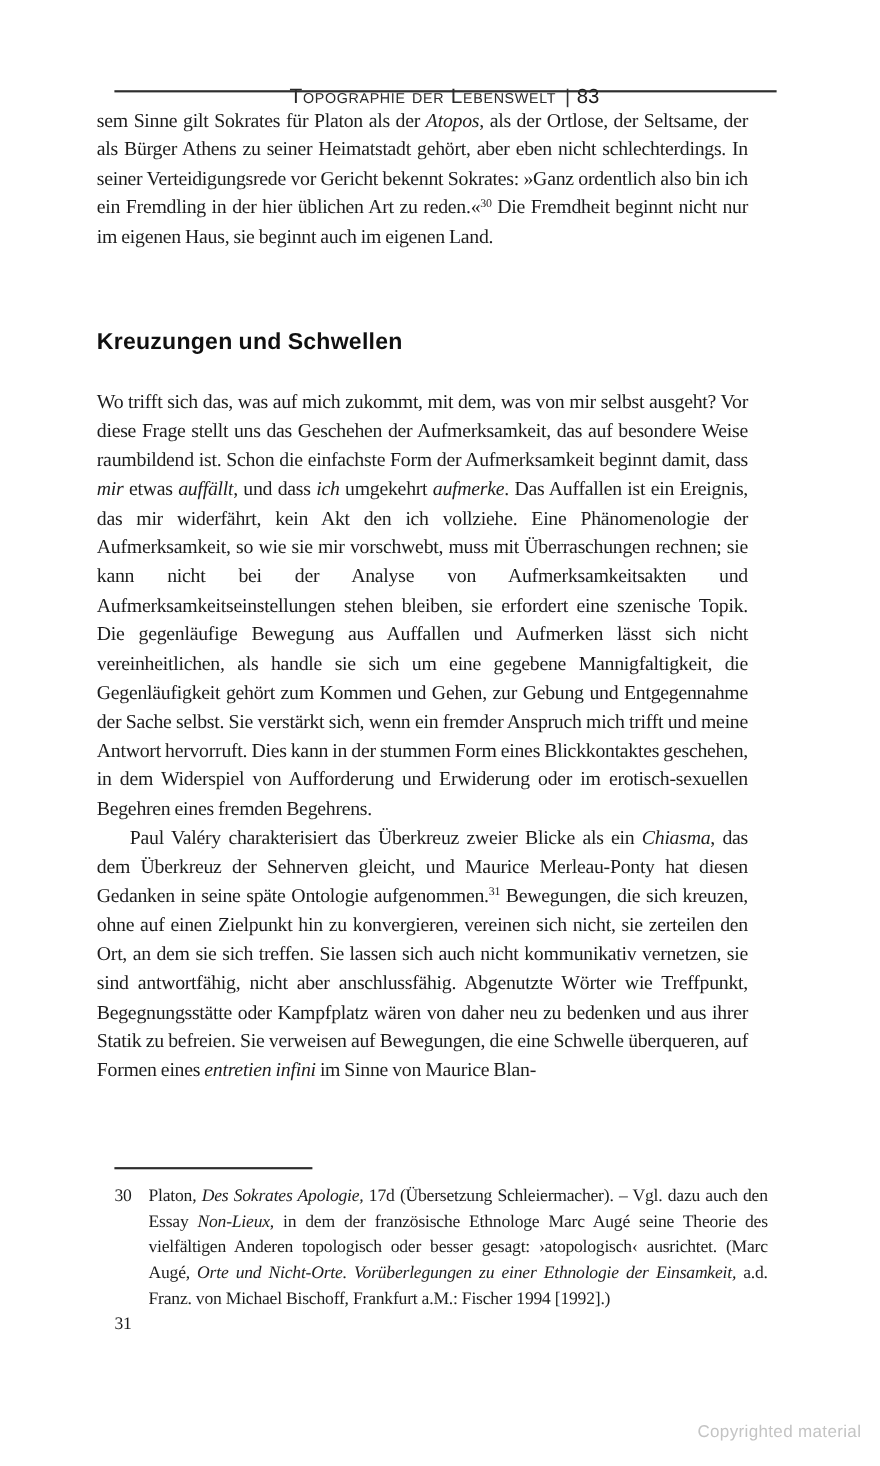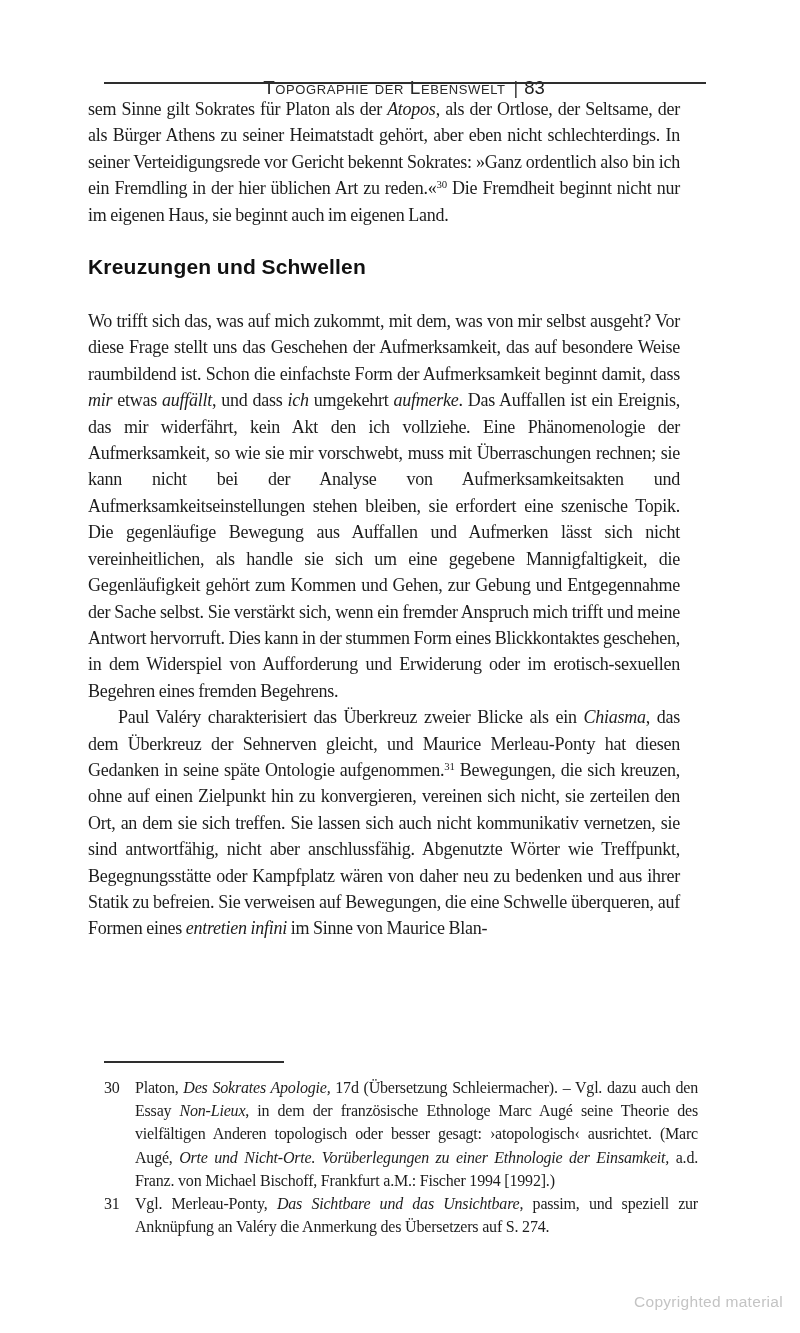--- a/index.html
+++ b/index.html
@@ -57,21 +57,21 @@
   }
   .para { margin: 0; }
   .para-indent { text-indent: 30px; }
   .section-heading {
     font-family: "Liberation Sans", sans-serif;
     font-weight: bold;
     font-size: 21px;
     line-height: 26px;
     letter-spacing: 0.2px;
     color: #111111;
-    margin: 26px 0 28px 0;
+    margin: 70px 0 28px 0;
     text-align: left;
     text-indent: 0;
   }
   sup {
     font-size: 0.6em;
     line-height: 0;
     vertical-align: baseline;
     position: relative;
     top: -0.55em;
   }
@@ -127,19 +127,18 @@
   </div>
 
   <div class="footnotes">
     <div class="footnote-rule"></div>
     <div class="footnote-item">
       <span class="footnote-number">30</span>
       <span class="footnote-text"><span>Platon, </span><i>Des Sokrates Apologie,</i><span> 17d (Übersetzung Schleiermacher). – Vgl. dazu auch den Essay </span><i>Non-Lieux</i><span>, in dem der französische Ethnologe Marc Augé seine Theorie des vielfältigen Anderen topologisch oder besser gesagt: ›atopologisch‹ ausrichtet. (Marc Augé, </span><i>Orte und Nicht-Orte. Vorüberlegungen zu einer Ethnologie der Einsamkeit,</i><span> a.d. Franz. von Michael Bischoff, Frankfurt a.M.: Fischer 1994 [1992].)</span></span>
     </div>
     <div class="footnote-item">
       <span class="footnote-number">31</span>
-      <span class="footnote-text"><span>Vgl. Merleau-Ponty, </span><i>Das Sichtbare und das Unsichtbare</i><span>, passim, und speziell zur Anknüpfung an Valéry die Anmerkung des Übersetzers auf S. 274.</span></span>
     </div>
   </div>
 
   <div class="watermark">Copyrighted material</div>
 
 </div>
 
 </body></html>

